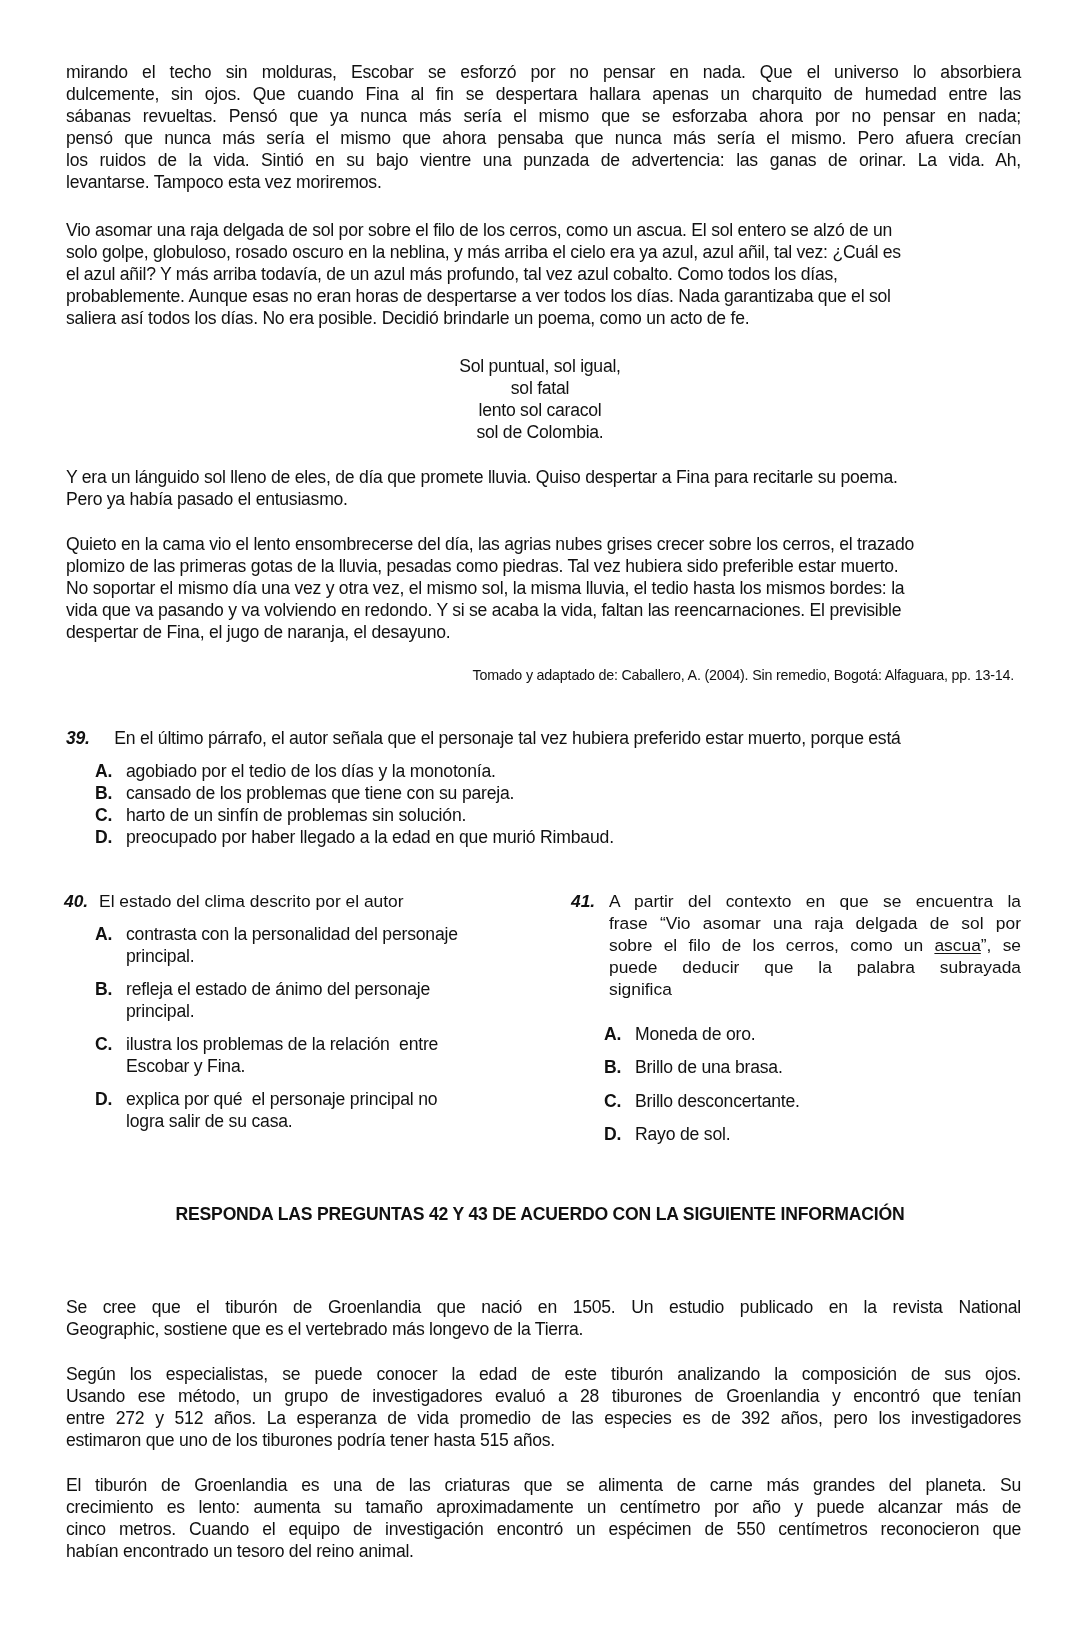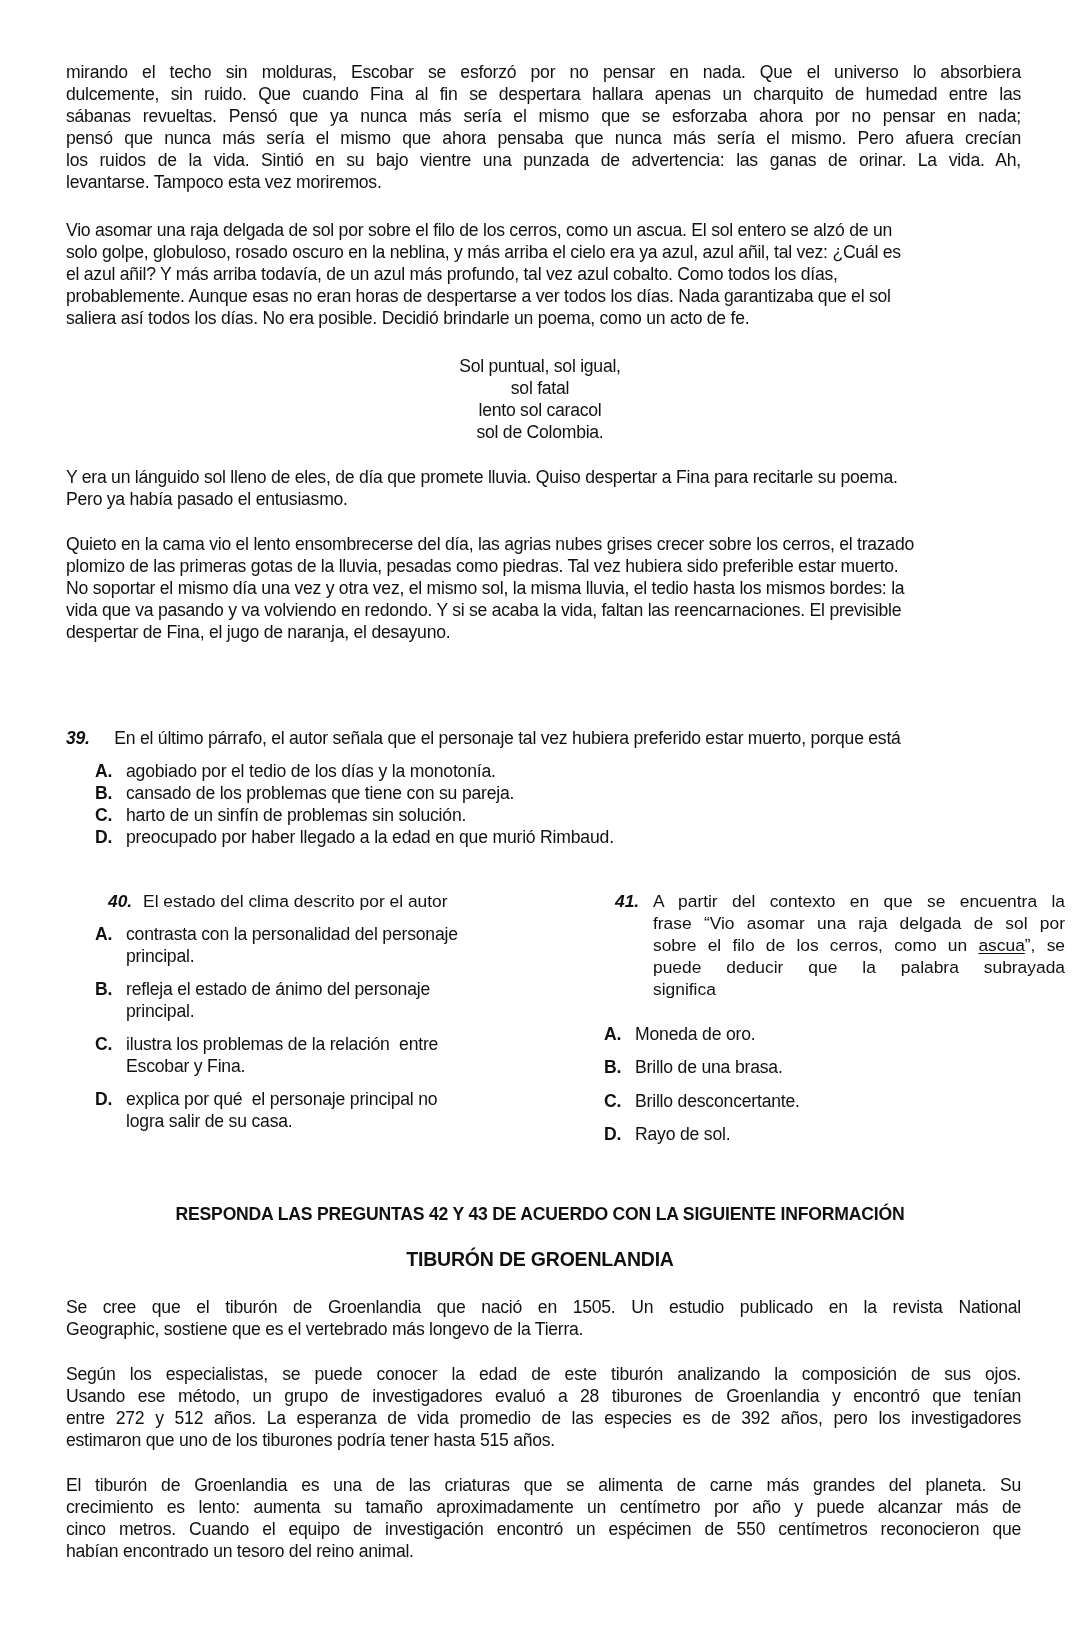--- a/index.html
+++ b/index.html
@@ -8,34 +8,34 @@
   .page { position: absolute; left: 0; top: 0; width: 1080px; height: 1651px; }
   .line { position: absolute; left: 66px; width: 955px; font-size: 17.6px; line-height: 22px;
           white-space: nowrap; letter-spacing: -0.25px; }
   .just { text-align: justify; text-align-last: justify; white-space: normal; }
   .center { text-align: center; left: 0; width: 1080px; }
   .cite { position: absolute; right: 66px; font-size: 14.3px; line-height: 18px; letter-spacing: -0.2px; }
   .qnum { font-weight: bold; font-style: italic; }
   .opt-letter { font-weight: bold; position: absolute; left: 0; }
   .opt { position: absolute; font-size: 17.6px; line-height: 22px; white-space: nowrap; letter-spacing: -0.2px; }
   .opt .txt { position: absolute; left: 31px; }
-  .col-line { position: absolute; font-size: 17.4px; line-height: 22px; white-space: nowrap; margin-left: 44px; }
+  .col-line { position: absolute; font-size: 17.4px; line-height: 22px; white-space: nowrap; }
   .col-just { text-align: justify; text-align-last: justify; white-space: normal; }
   .heading { position: absolute; left: 0; width: 1080px; text-align: center; font-weight: bold; font-size: 17.6px; line-height: 22px; letter-spacing: -0.2px; }
   .title { font-size: 19.5px; }
   u { text-decoration: underline; text-underline-offset: 2px; }
 </style>
 </head>
 <body>
 
 <div class="page">
 
   <div>
     <div class="line just" style="top:61px">mirando el techo sin molduras, Escobar se esforzó por no pensar en nada. Que el universo lo absorbiera</div>
-    <div class="line just" style="top:83px">dulcemente, sin ruido. Que cuando Fina al fin se despertara hallara apenas un charquito de humedad entre las</div>
+    <div class="line just" style="top:83px">dulcemente, sin ojos. Que cuando Fina al fin se despertara hallara apenas un charquito de humedad entre las</div>
     <div class="line just" style="top:105px">sábanas revueltas. Pensó que ya nunca más sería el mismo que se esforzaba ahora por no pensar en nada;</div>
     <div class="line just" style="top:127px">pensó que nunca más sería el mismo que ahora pensaba que nunca más sería el mismo. Pero afuera crecían</div>
     <div class="line just" style="top:149px">los ruidos de la vida. Sintió en su bajo vientre una punzada de advertencia: las ganas de orinar. La vida. Ah,</div>
     <div class="line" style="top:171px">levantarse. Tampoco esta vez moriremos.</div>
   </div>
 
   <div>
     <div class="line" style="top:219px">Vio asomar una raja delgada de sol por sobre el filo de los cerros, como un ascua. El sol entero se alzó de un</div>
     <div class="line" style="top:241px">solo golpe, globuloso, rosado oscuro en la neblina, y más arriba el cielo era ya azul, azul añil, tal vez: ¿Cuál es</div>
     <div class="line" style="top:263px">el azul añil? Y más arriba todavía, de un azul más profundo, tal vez azul cobalto. Como todos los días,</div>
@@ -56,20 +56,21 @@
   </div>
 
   <div>
     <div class="line" style="top:533px">Quieto en la cama vio el lento ensombrecerse del día, las agrias nubes grises crecer sobre los cerros, el trazado</div>
     <div class="line" style="top:555px">plomizo de las primeras gotas de la lluvia, pesadas como piedras. Tal vez hubiera sido preferible estar muerto.</div>
     <div class="line" style="top:577px">No soportar el mismo día una vez y otra vez, el mismo sol, la misma lluvia, el tedio hasta los mismos bordes: la</div>
     <div class="line" style="top:599px">vida que va pasando y va volviendo en redondo. Y si se acaba la vida, faltan las reencarnaciones. El previsible</div>
     <div class="line" style="top:621px">despertar de Fina, el jugo de naranja, el desayuno.</div>
   </div>
 
+  <div class="cite" style="top:666px">Tomado y adaptado de: Caballero, A. (2004). Sin remedio, Bogotá: Alfaguara, pp. 13-14.</div>
 
   <div>
     <div class="line" style="top:727px">
       <span class="qnum">39.</span>
       <span style="margin-left:20px">En el último párrafo, el autor señala que el personaje tal vez hubiera preferido estar muerto, porque está</span>
     </div>
     <div class="opt" style="left:95px; top:760px">
       <span class="opt-letter">A.</span>
       <span class="txt">agobiado por el tedio de los días y la monotonía.</span>
     </div>
@@ -139,21 +140,20 @@
       <span class="opt-letter">C.</span>
       <span class="txt">Brillo desconcertante.</span>
     </div>
     <div class="opt" style="left:604px; top:1123px">
       <span class="opt-letter">D.</span>
       <span class="txt">Rayo de sol.</span>
     </div>
   </div>
 
   <div class="heading" style="top:1203px">RESPONDA LAS PREGUNTAS 42 Y 43 DE ACUERDO CON LA SIGUIENTE INFORMACIÓN</div>
-  <div class="heading title" style="top:1248px">TIBURÓN DE GROENLANDIA</div>
 
   <div>
     <div class="line just" style="top:1296px">Se cree que el tiburón de Groenlandia que nació en 1505. Un estudio publicado en la revista National</div>
     <div class="line" style="top:1318px">Geographic, sostiene que es el vertebrado más longevo de la Tierra.</div>
   </div>
 
   <div>
     <div class="line just" style="top:1363px">Según los especialistas, se puede conocer la edad de este tiburón analizando la composición de sus ojos.</div>
     <div class="line just" style="top:1385px">Usando ese método, un grupo de investigadores evaluó a 28 tiburones de Groenlandia y encontró que tenían</div>
     <div class="line just" style="top:1407px">entre 272 y 512 años. La esperanza de vida promedio de las especies es de 392 años, pero los investigadores</div>

